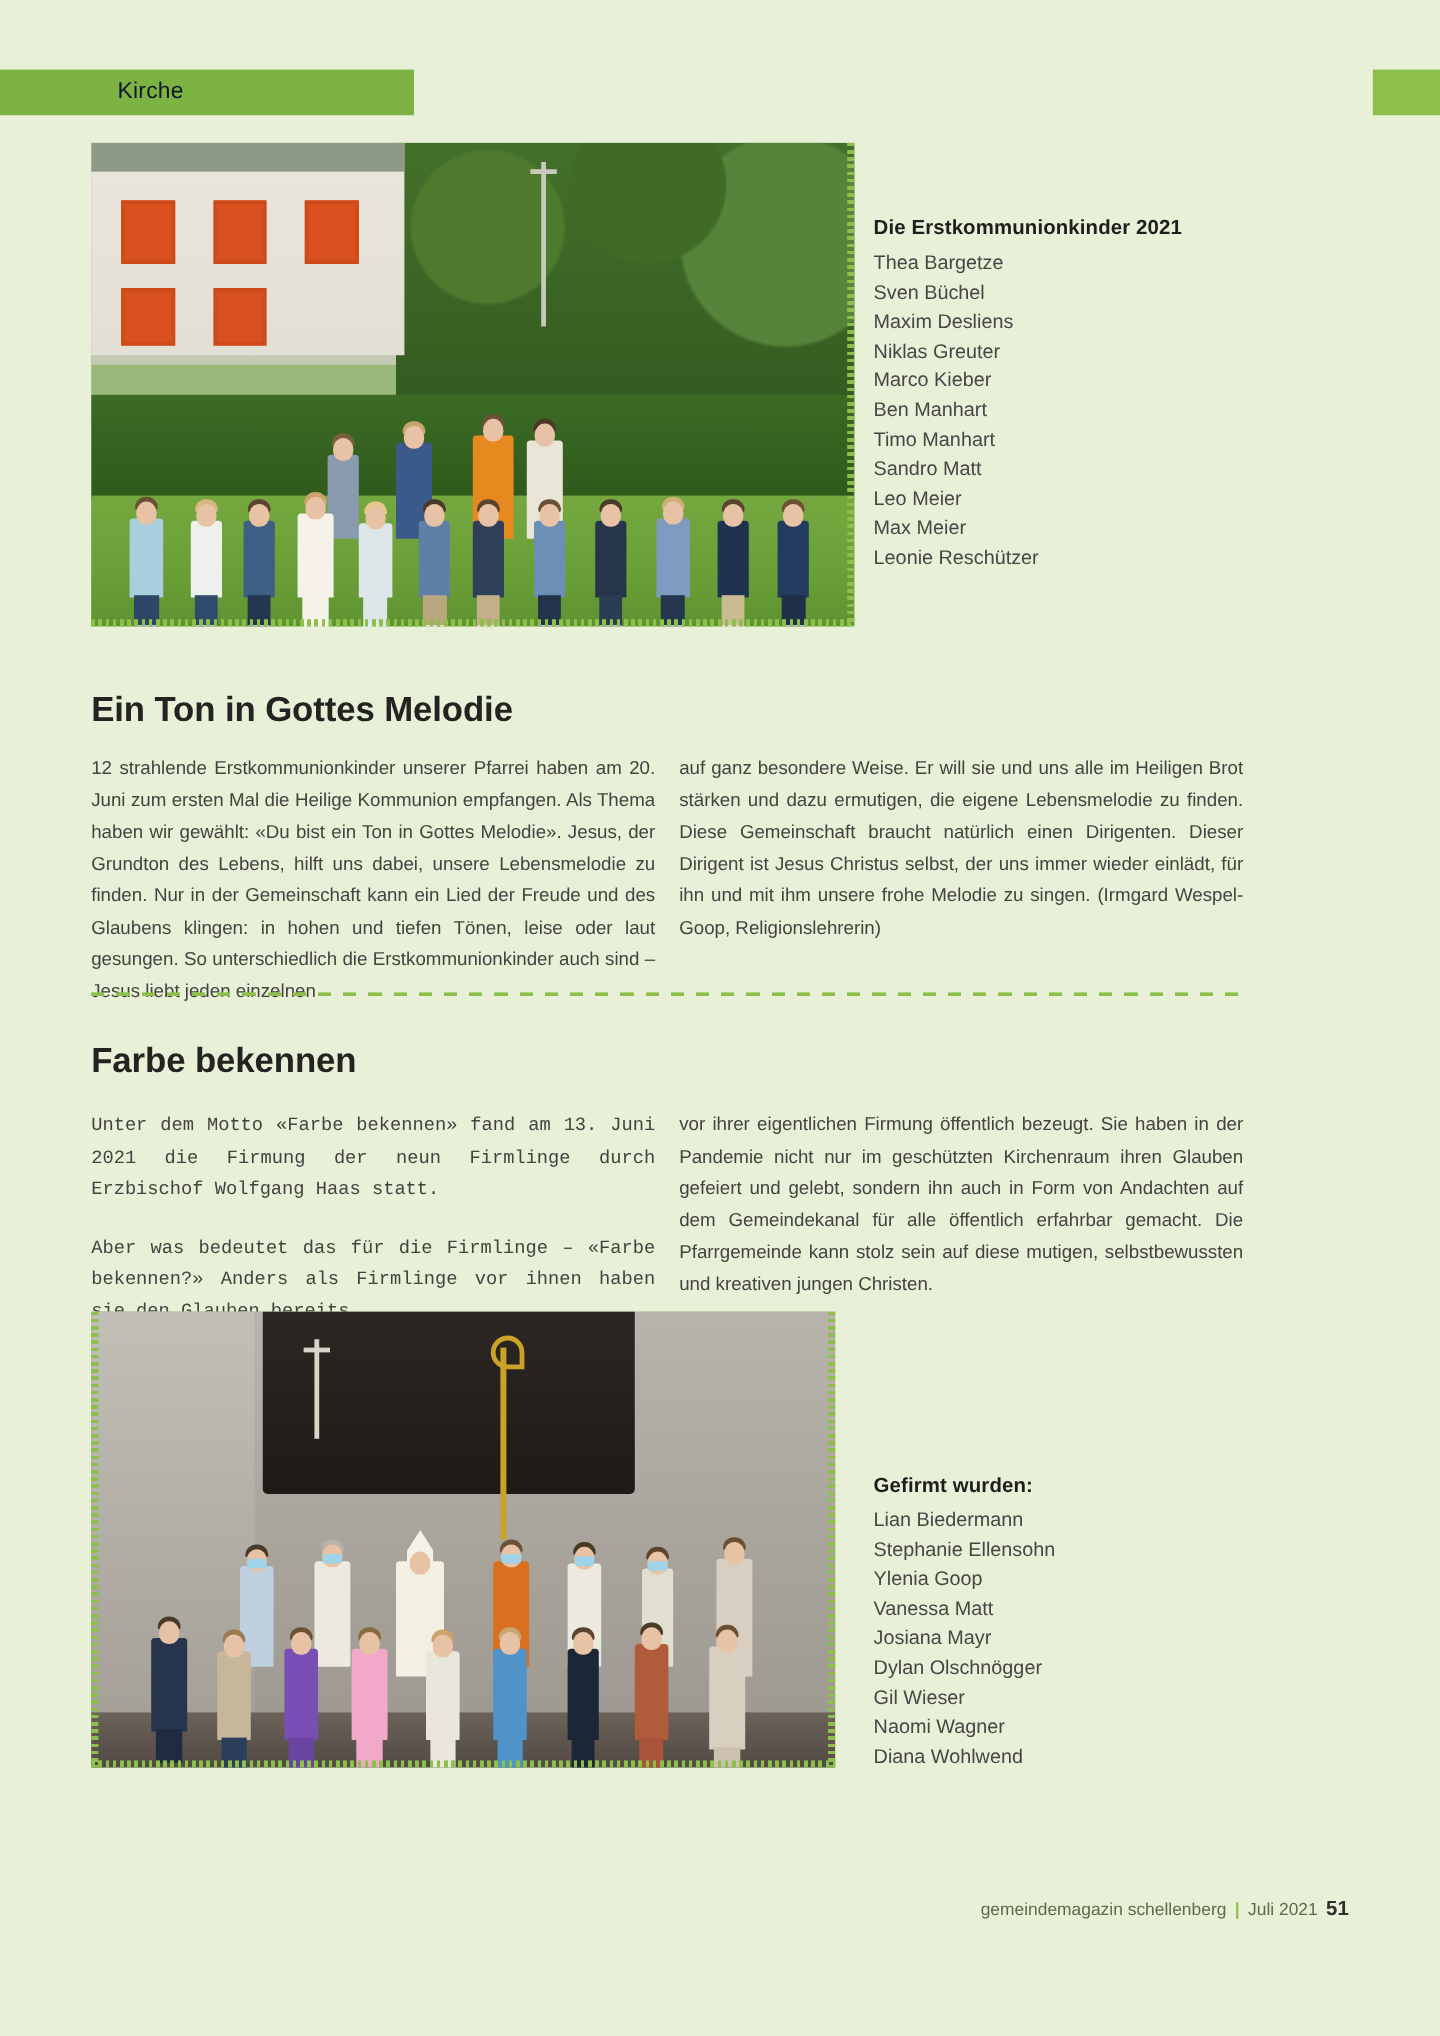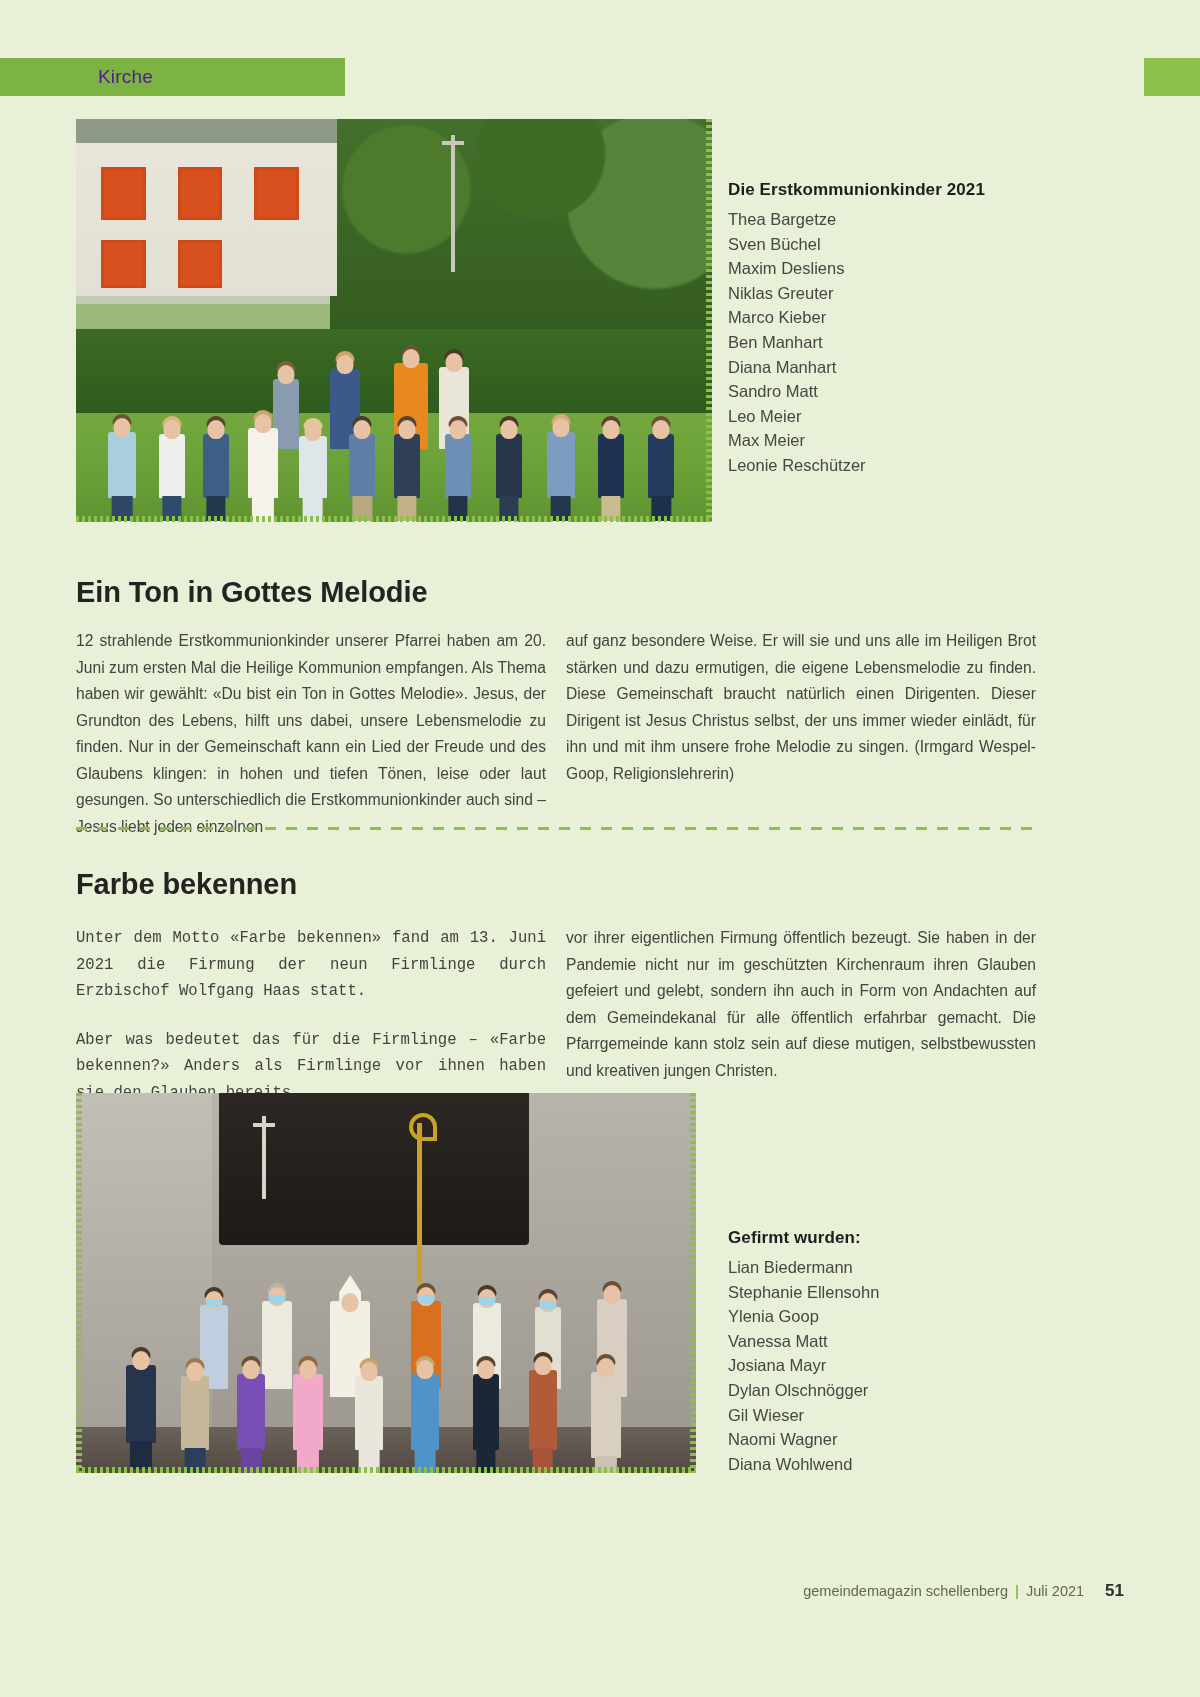--- a/index.html
+++ b/index.html
@@ -13,21 +13,21 @@
   .page { position: relative; width: 1200px; height: 1697px; background: #e8f0d8; }
 
   
   .kicker-bar {
     position: absolute; left: 0; top: 58px;
     width: 345px; height: 38px;
     background: #7cb342;
     display: flex; align-items: center;
   }
   .kicker-bar .label {
-    color: #4c1d95; font-size: 19px; letter-spacing: .2px;
+    color: #0f172a; font-size: 19px; letter-spacing: .2px;
     padding-left: 98px; font-weight: 400;
   }
   .corner-tab {
     position: absolute; right: 0; top: 58px;
     width: 56px; height: 38px; background: #8cc04a;
   }
 
   
   .photo {
     position: absolute;
@@ -148,21 +148,21 @@
     background: repeating-linear-gradient(90deg, #8cc04a 0 11px, transparent 11px 21px);
   }
 
   
   .footer {
     position: absolute; right: 76px; bottom: 96px;
     display: flex; align-items: baseline; gap: 7px;
     font-size: 14.5px; color: #5c6b4a;
   }
   .footer .sep { color: #8cc04a; font-weight: 700; }
-  .footer .pageno { font-size: 17px; font-weight: 700; color: #2f2f2c; margin-left: 14px; }
+  .footer .pageno { font-size: 17px; font-weight: 700; color: #2f2f2c; }
 </style>
 </head>
 <body>
 
 <div class="page">
 
   <div class="kicker-bar">
     <span class="label">Kirche</span>
   </div>
   <div class="corner-tab"></div>
@@ -277,21 +277,21 @@
   </div>
 
   <div class="namelist namelist-1">
     <h3>Die Erstkommunionkinder 2021</h3>
     <div class="name">Thea Bargetze</div>
     <div class="name">Sven Büchel</div>
     <div class="name">Maxim Desliens</div>
     <div class="name">Niklas Greuter</div>
     <div class="name">Marco Kieber</div>
     <div class="name">Ben Manhart</div>
-    <div class="name">Diana Manhart</div>
+    <div class="name">Timo Manhart</div>
     <div class="name">Sandro Matt</div>
     <div class="name">Leo Meier</div>
     <div class="name">Max Meier</div>
     <div class="name">Leonie Reschützer</div>
   </div>
 
   <h2 class="headline headline-1">Ein Ton in Gottes Melodie</h2>
   <div class="col a1-left">
     <p>12 strahlende Erstkommunionkinder unserer Pfarrei haben am 20. Juni zum ersten Mal die Heilige Kommunion empfangen. Als Thema haben wir gewählt: «Du bist ein Ton in Gottes Melodie». Jesus, der Grundton des Lebens, hilft uns dabei, unsere Lebensmelodie zu finden. Nur in der Gemeinschaft kann ein Lied der Freude und des Glaubens klingen: in hohen und tiefen Tönen, leise oder laut gesungen. So unterschiedlich die Erstkommunionkinder auch sind – Jesus liebt jeden einzelnen</p>
   </div>

